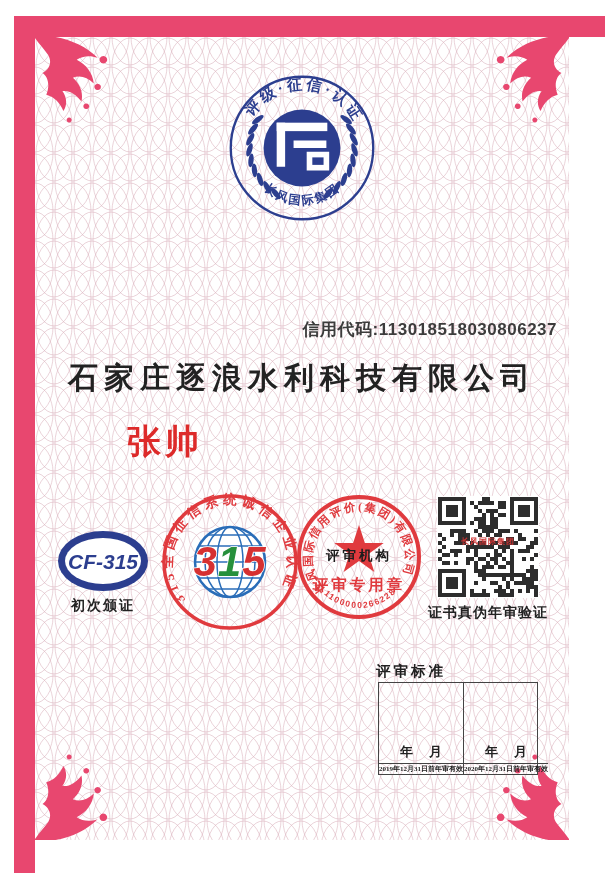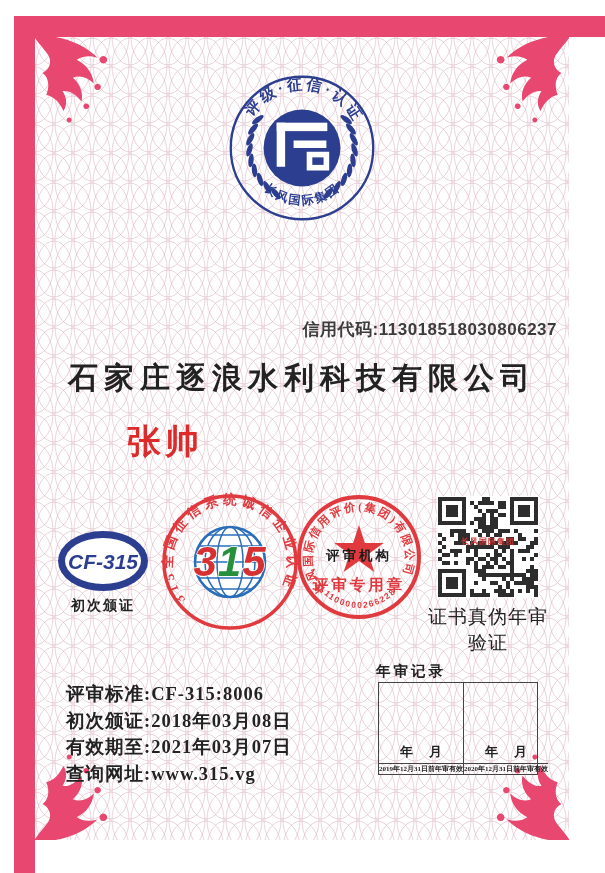--- a/index.html
+++ b/index.html
@@ -23,21 +23,21 @@
   .cf-badge{position:absolute;left:22px;top:492px;}
   .cf-caption{position:absolute;left:22px;top:560px;width:92px;text-align:center;font-size:14px;font-weight:bold;color:#222;letter-spacing:2px;}
   .seal315{position:absolute;left:125px;top:455px;}
   .starseal{position:absolute;left:259px;top:455px;}
   .qr{position:absolute;left:402px;top:459px;width:102px;height:102px;background:#fff;}
   .qr i{position:absolute;width:4px;height:4px;background:#2d2d2d;}
   .qr-finder{position:absolute;width:28px;height:28px;border:4px solid #2d2d2d;box-sizing:border-box;background:#fff;}
   .qr-finder::after{content:"";position:absolute;left:4px;top:4px;width:12px;height:12px;background:#2d2d2d;}
   .qf-tl{left:1px;top:1px;} .qf-tr{left:73px;top:1px;} .qf-bl{left:1px;top:73px;}
   .qr-overlay{position:absolute;left:0;top:40px;width:102px;text-align:center;font-size:8px;font-weight:bold;color:#c33;letter-spacing:1px;z-index:3;}
-  .qr-caption{position:absolute;left:390px;top:567px;width:126px;text-align:center;font-size:19px;font-weight:normal;color:#222;letter-spacing:1px;}
+  .qr-caption{position:absolute;left:390px;top:567px;width:126px;text-align:center;font-size:14px;font-weight:bold;color:#222;letter-spacing:1px;}
   .info-lines{position:absolute;left:31px;top:644px;font-family:"Liberation Serif",serif;}
   .info-line{font-size:18.5px;font-weight:bold;color:#222;line-height:26.5px;letter-spacing:1px;}
   .yr-label{position:absolute;left:341px;top:625px;font-size:14.5px;font-weight:bold;color:#222;letter-spacing:3px;font-family:"Liberation Serif",serif;}
   .yr-table{position:absolute;left:343px;top:645px;width:160px;height:93px;border:1.5px solid #444;display:flex;box-sizing:border-box;font-family:"Liberation Serif",serif;}
   .yr-cell{flex:1;display:flex;flex-direction:column;box-sizing:border-box;}
   .yr-cell + .yr-cell{border-left:1.5px solid #444;}
   .yr-ym{flex:1;display:flex;align-items:flex-end;justify-content:center;gap:16px;font-size:13px;font-weight:bold;color:#222;padding-bottom:2px;}
   .yr-note{border-top:1.5px solid #444;font-size:7px;font-weight:bold;color:#222;text-align:center;line-height:10px;white-space:nowrap;overflow:hidden;}
   svg text{font-family:"Liberation Sans",sans-serif;}
   .serif-svg{font-family:"Liberation Serif",serif;}
@@ -381,28 +381,22 @@
           <i style="left:45px;top:97px"></i>
           <i style="left:49px;top:97px"></i>
           <i style="left:61px;top:97px"></i>
           <i style="left:65px;top:97px"></i>
           <i style="left:69px;top:97px"></i>
           <i style="left:73px;top:97px"></i>
           <i style="left:97px;top:97px"></i>
         </div>
       <div class="qr-caption">证书真伪年审验证</div>
 
-      <div class="info-lines">
-        <div class="info-line">评审标准:CF-315:8006</div>
-        <div class="info-line">初次颁证:2018年03月08日</div>
-        <div class="info-line">有效期至:2021年03月07日</div>
-        <div class="info-line">查询网址:www.315.vg</div>
-      </div>
-
-      <div class="yr-label">年审记录</div>
+
+      <div class="yr-label">评审标准</div>
       <div class="yr-table">
         <div class="yr-cell">
           <div class="yr-ym">
             <span>年</span>
             <span>月</span>
           </div>
           <div class="yr-note">2019年12月31日前年审有效</div>
         </div>
         <div class="yr-cell">
           <div class="yr-ym">

